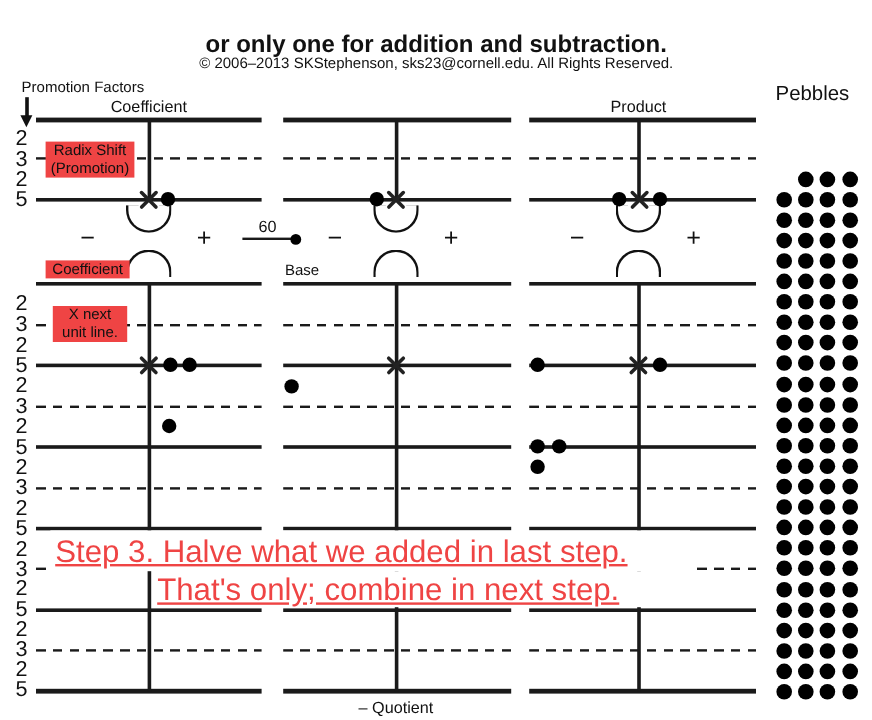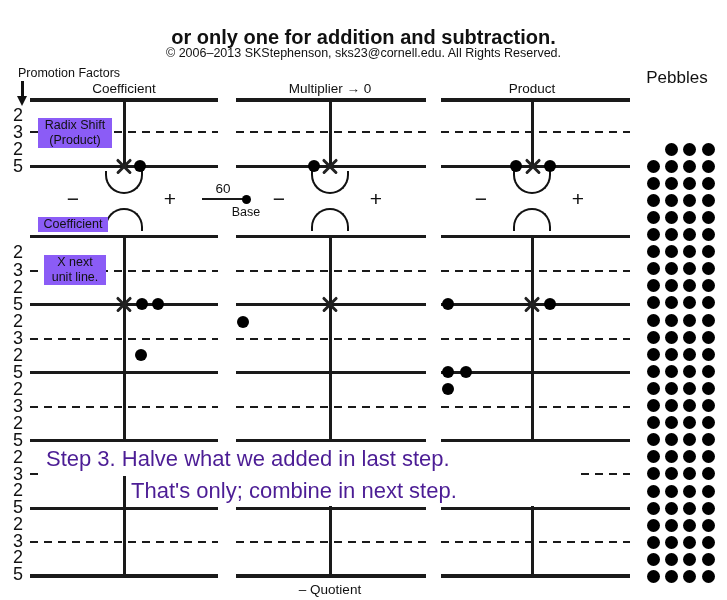--- a/index.html
+++ b/index.html
@@ -14,62 +14,61 @@
   .xmark i{position:absolute;left:-1px;top:7.6px;width:20px;height:2.8px;background:#222;border-radius:1.5px;}
   .xmark .b1{transform:rotate(45deg);}
   .xmark .b2{transform:rotate(-45deg);}
   .arc-cup{width:38px;height:23px;border:2.5px solid #111;border-top:none;border-radius:0 0 20px 20px;box-sizing:border-box;}
   .arc-cap{width:38px;height:23px;border:2.5px solid #111;border-bottom:none;border-radius:20px 20px 0 0;box-sizing:border-box;}
   .op{font-size:21px;line-height:26px;text-align:center;color:#111;z-index:2;}
   .factor{font-size:18px;line-height:20px;text-align:center;color:#111;}
   .title{position:absolute;left:0;width:727px;text-align:center;font-weight:bold;font-size:20px;line-height:20px;z-index:3;}
   .copyright{position:absolute;left:0;width:727px;text-align:center;font-size:12.5px;z-index:3;}
   .smalllabel{position:absolute;font-size:12.5px;line-height:15px;z-index:3;}
-  .whitebox{background:#8b5cf6;z-index:5;text-align:center;}
+  .whitebox{background:#ef4444;z-index:5;text-align:center;}
   .colhead{position:absolute;width:190px;text-align:center;font-size:13.5px;z-index:3;}
-  .stepnote{position:absolute;background:#ffffff;z-index:5;font-size:22px;color:#4c1d95;
-            display:flex;align-items:center;white-space:nowrap;}
+  .stepnote{position:absolute;background:#ffffff;z-index:5;font-size:26px;color:#ef4444;
+            display:flex;align-items:center;white-space:nowrap;text-decoration:underline;}
 </style>
 </head>
 <body>
 
 <div id="stage">
 
   <div class="title" style="top:27px;">or only one for addition and subtraction.</div>
   <div class="copyright" style="top:46px;">© 2006–2013 SKStephenson, sks23@cornell.edu. All Rights Reserved.</div>
 
   <div class="smalllabel" style="left:18px;top:66px;">Promotion Factors</div>
   <div class="abs" style="left:21px;top:81px;width:2.5px;height:17px;background:#111;z-index:3;"></div>
   <div class="abs" style="left:16.5px;top:96px;width:0;height:0;border-left:5.5px solid transparent;border-right:5.5px solid transparent;border-top:10px solid #111;z-index:3;"></div>
 
   <div class="colhead" style="left:29px;top:81px;">Coefficient</div>
-  <div class="colhead" style="left:235px;top:81px;">Multiplier → 0</div>
   <div class="colhead" style="left:437px;top:81px;">Product</div>
 
   <div class="colhead" style="left:29px;top:611px;margin-top:32px;">Divisor</div>
   <div class="colhead" style="left:235px;top:582px;">– Quotient</div>
 
   <div class="smalllabel" style="left:642px;top:70px;width:70px;text-align:center;font-size:17px;">Pebbles</div>
 
   <div class="smalllabel whitebox" style="left:38px;top:118px;width:74px;">
     <div>Radix Shift</div>
-    <div>(Product)</div>
+    <div>(Promotion)</div>
   </div>
 
   <div class="smalllabel whitebox" style="left:38px;top:217px;width:70px;">Coefficient</div>
 
   <div class="smalllabel whitebox" style="left:44px;top:255px;width:62px;">
     <div>X next</div>
     <div>unit line.</div>
   </div>
 
   <div class="smalllabel" style="left:205px;top:181px;width:36px;text-align:center;font-size:13.5px;">60</div>
   <div class="abs" style="left:202px;top:198px;width:43px;height:2px;background:#1a1a1a;"></div>
   <div class="abs dot" style="left:242px;top:195px;width:9px;height:9px;"></div>
-  <div class="smalllabel" style="left:226px;top:205px;width:40px;text-align:center;">Base</div>
+  <div class="smalllabel" style="left:226px;top:218px;width:40px;text-align:right;">Base</div>
 
   <div class="stepnote" style="left:42px;top:442px;width:533px;height:34px;padding-left:4px;box-sizing:border-box;">Step 3. Halve what we added in last step.</div>
   <div class="stepnote" style="left:127px;top:476px;width:447px;height:30px;padding-left:4px;box-sizing:border-box;">That's only; combine in next step.</div>
 
 <div class="abs solidline" style="left: 30px; top: 98px; width: 188px; height: 3.5px;"></div>
     <div class="abs dashedline" style="left: 30px; top: 131px; width: 188px; height: 2px;"></div>
     <div class="abs solidline" style="left: 30px; top: 165px; width: 188px; height: 3px;"></div>
     <div class="abs vline" style="left: 122.5px; top: 100px; width: 3px; height: 67px;"></div>
     <div class="abs solidline" style="left: 236px; top: 98px; width: 190px; height: 3.5px;"></div>
     <div class="abs dashedline" style="left: 236px; top: 131px; width: 190px; height: 2px;"></div>

